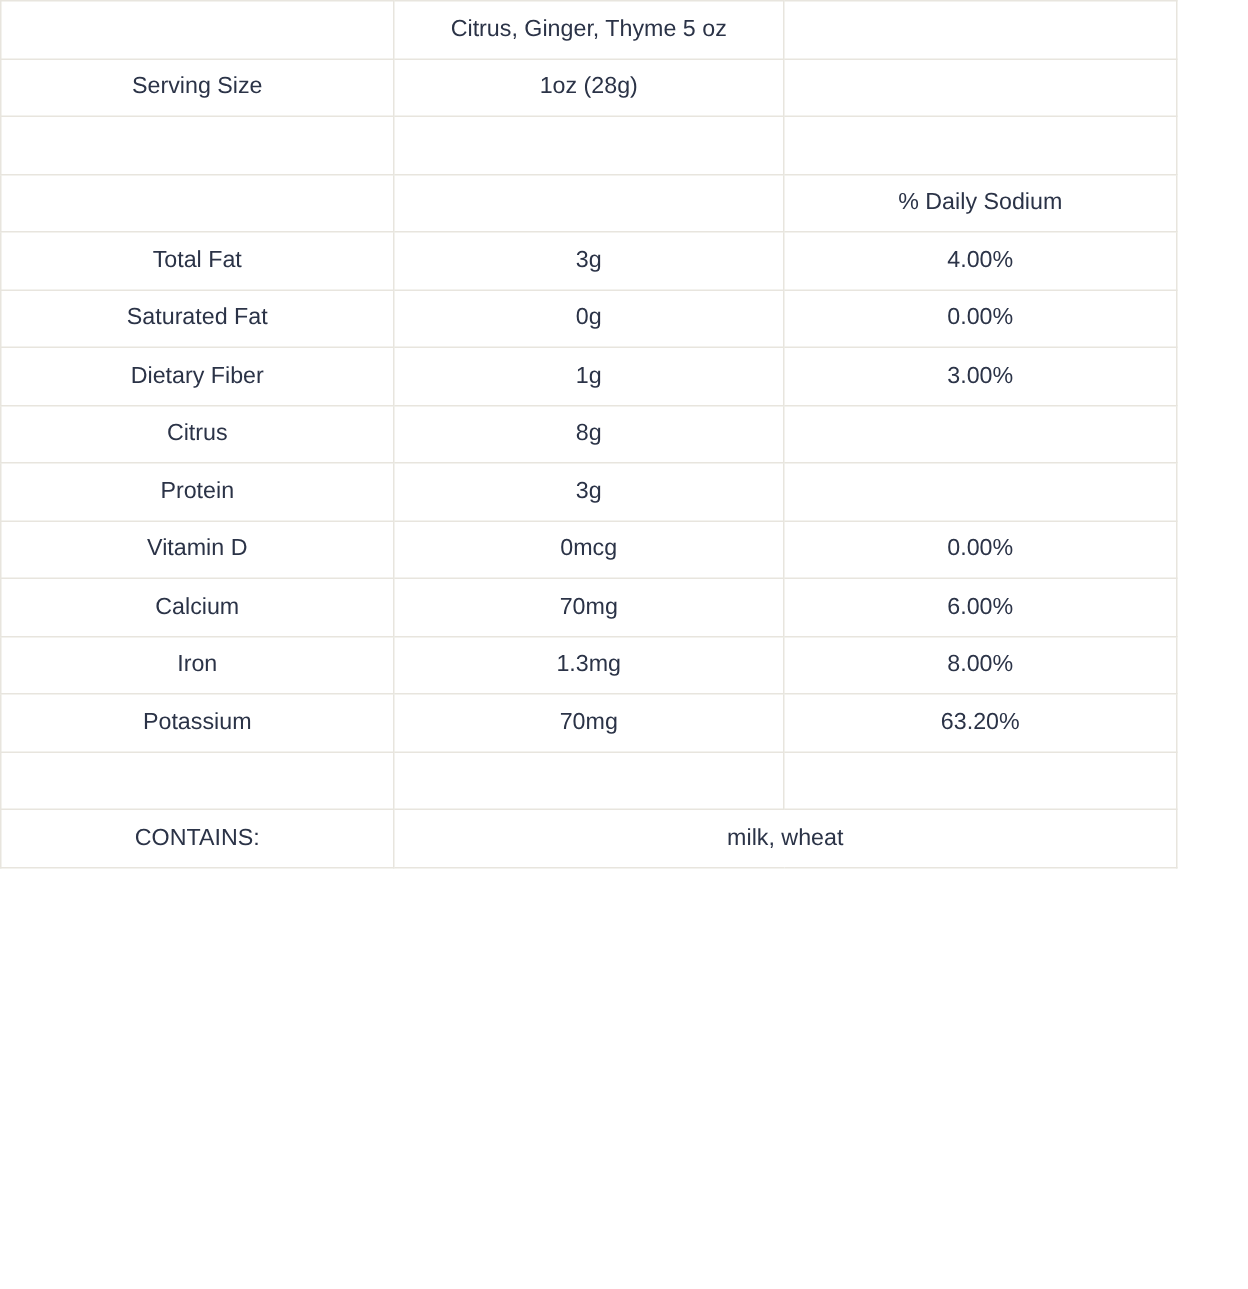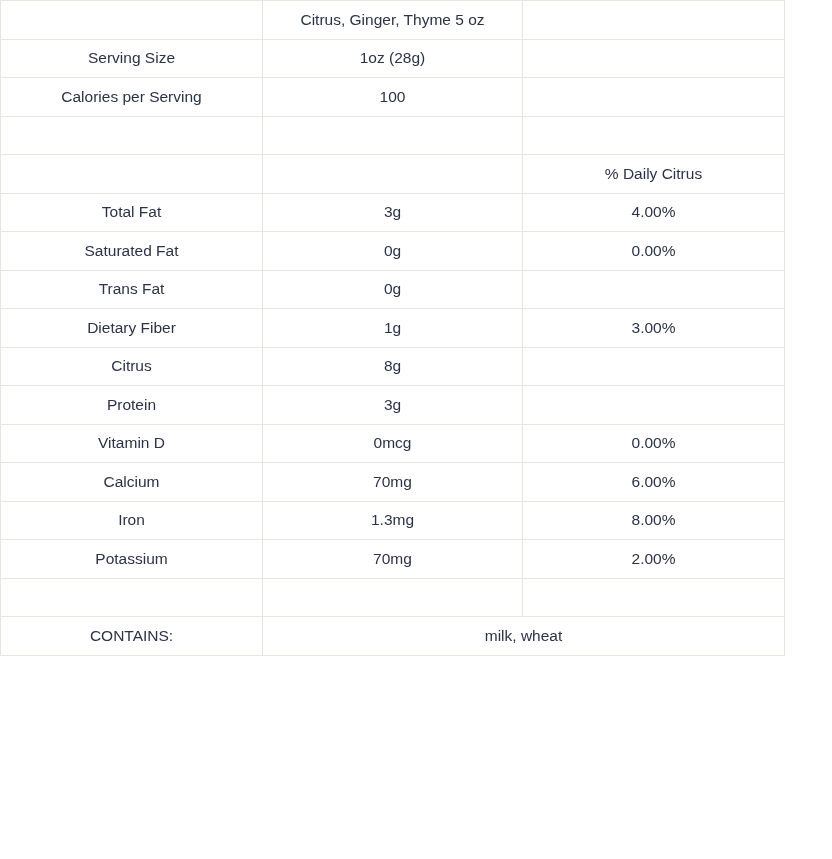--- a/index.html
+++ b/index.html
@@ -47,48 +47,38 @@
       <td></td>
       <td>Citrus, Ginger, Thyme 5 oz</td>
       <td></td>
     </tr>
     <tr>
       <td>Serving Size</td>
       <td>1oz (28g)</td>
       <td></td>
     </tr>
     <tr>
-      <td>Calories per Serving</td>
-      <td>100</td>
-      <td></td>
-    </tr>
-    <tr>
       <td></td>
       <td></td>
       <td></td>
     </tr>
     <tr>
       <td></td>
       <td></td>
-      <td>% Daily Citrus</td>
+      <td>% Daily Sodium</td>
     </tr>
     <tr>
       <td>Total Fat</td>
       <td>3g</td>
       <td>4.00%</td>
     </tr>
     <tr>
       <td>Saturated Fat</td>
       <td>0g</td>
       <td>0.00%</td>
-    </tr>
-    <tr>
-      <td>Trans Fat</td>
-      <td>0g</td>
-      <td></td>
     </tr>
     <tr>
       <td>Dietary Fiber</td>
       <td>1g</td>
       <td>3.00%</td>
     </tr>
     <tr>
       <td>Citrus</td>
       <td>8g</td>
       <td></td>
@@ -109,21 +99,21 @@
       <td>6.00%</td>
     </tr>
     <tr>
       <td>Iron</td>
       <td>1.3mg</td>
       <td>8.00%</td>
     </tr>
     <tr>
       <td>Potassium</td>
       <td>70mg</td>
-      <td>2.00%</td>
+      <td>63.20%</td>
     </tr>
     <tr>
       <td></td>
       <td></td>
       <td></td>
     </tr>
     <tr>
       <td>CONTAINS:</td>
       <td colspan="2">milk, wheat</td>
     </tr>

